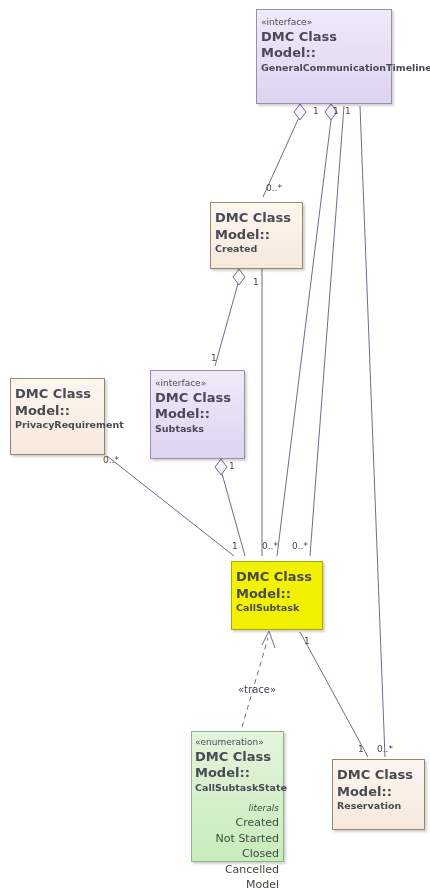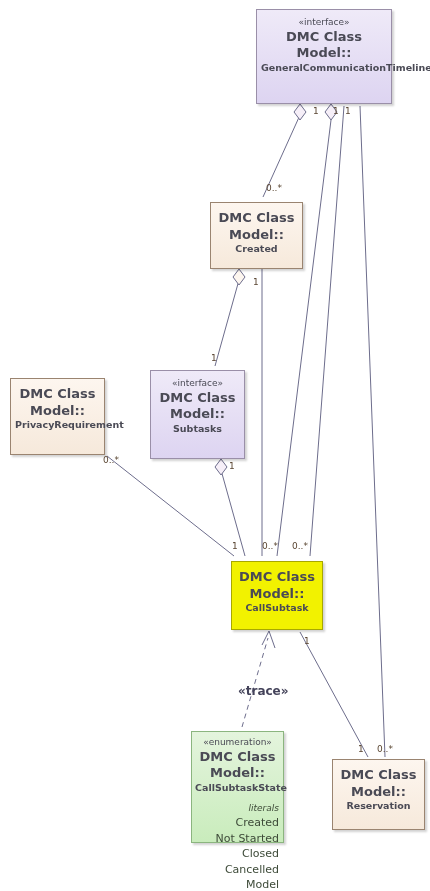--- a/index.html
+++ b/index.html
@@ -27,21 +27,21 @@
     border: 1px solid #8a7a6d;
     box-shadow: 2px 2px 2px rgba(0,0,0,0.18);
     display: flex;
     flex-direction: column;
     align-items: center;
   }
   .node .hdr {
     width: 100%;
     box-sizing: border-box;
     padding: 7px 4px 6px 4px;
-    text-align: center;
+    text-align: left;
     line-height: 1.28;
   }
   .stereo {
     font-size: 9px;
     color: #4a4a55;
     display: block;
   }
   .nsp {
     font-size: 13px;
     font-weight: bold;
@@ -96,24 +96,23 @@
   }
   .mlabel {
     position: absolute;
     font-size: 9px;
     color: #5a4632;
     font-family: "DejaVu Sans", sans-serif;
     white-space: nowrap;
   }
   .slabel {
     position: absolute;
-    font-size: 12px;
+    font-size: 10px;
     color: #44435a;
     white-space: nowrap;
-    font-weight: bold;
   }
 </style>
 </head>
 <body>
 
 <div id="canvas">
 
   <svg class="edges" viewBox="0 0 430 891" xmlns="http://www.w3.org/2000/svg">
     <g stroke="#6d6d8c" stroke-width="1" fill="none">
 
@@ -174,21 +173,21 @@
     </div>
   </div>
 
   <div class="node cls-yellow" style="left:231px; top:561px; width:92px; height:69px;">
     <div class="hdr">
       <span class="nsp">DMC Class Model::</span>
       <span class="cname">CallSubtask</span>
     </div>
   </div>
 
-  <div class="node cls-enum" style="left:191px; top:731px; width:93px; height:112px;">
+  <div class="node cls-enum" style="left:191px; top:731px; width:93px; height:131px;">
     <div class="hdr" style="padding:5px 3px 4px 3px;">
       <span class="stereo">«enumeration»</span>
       <span class="nsp">DMC Class Model::</span>
       <span class="cname">CallSubtaskState</span>
     </div>
     <div class="divider"></div>
     <div class="body">
       <span class="lit-head">literals</span>
       <span class="lit">Created</span>
       <span class="lit">Not Started</span>

